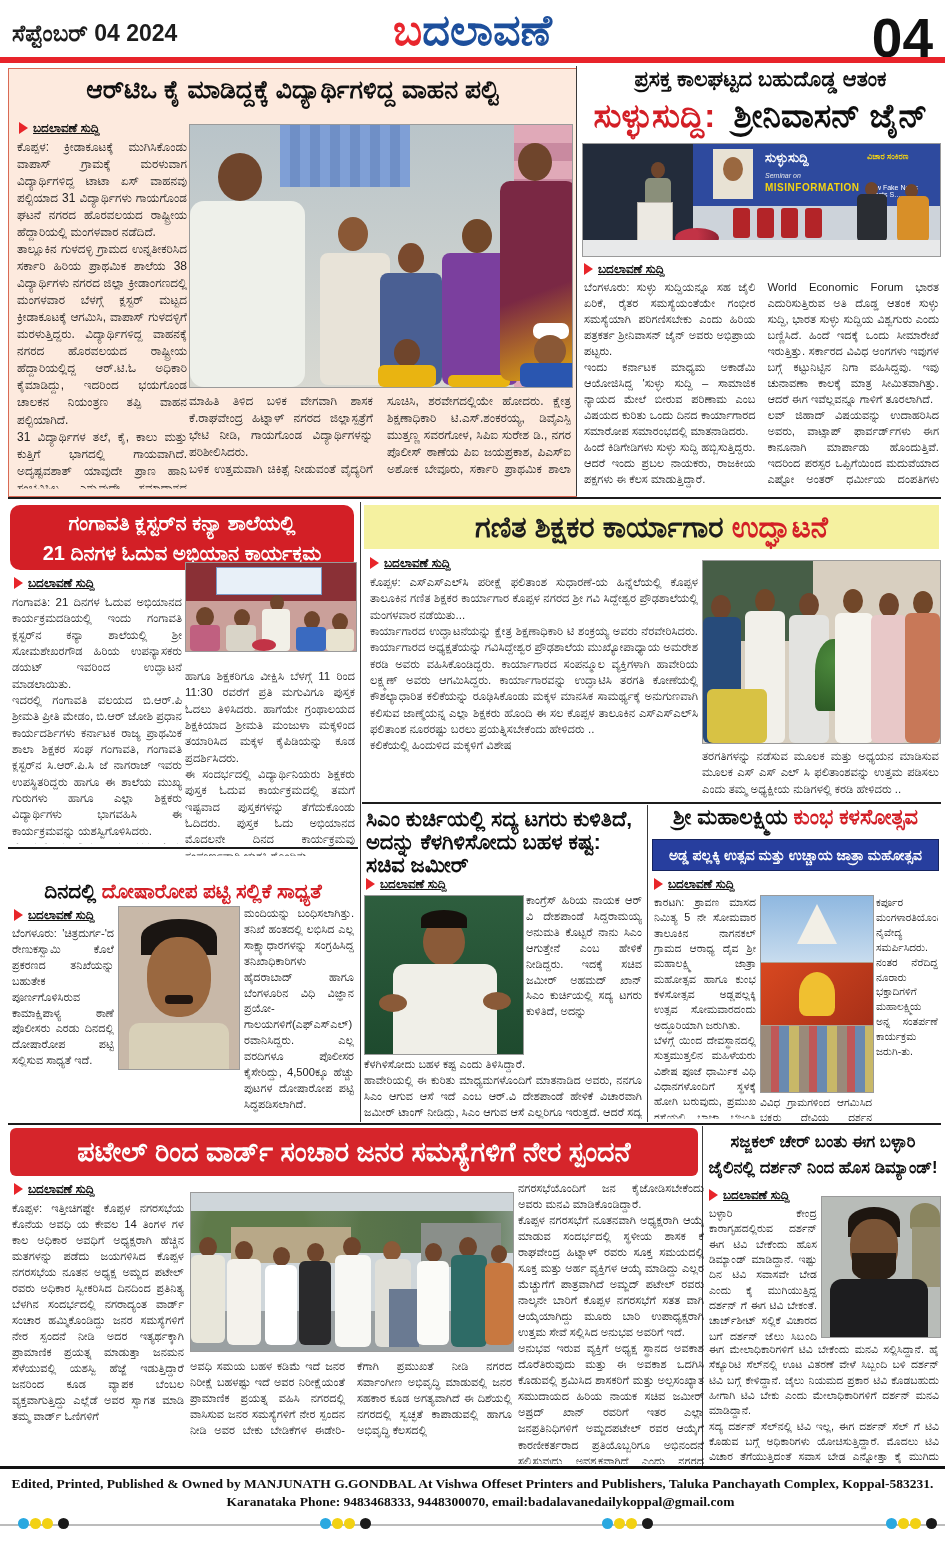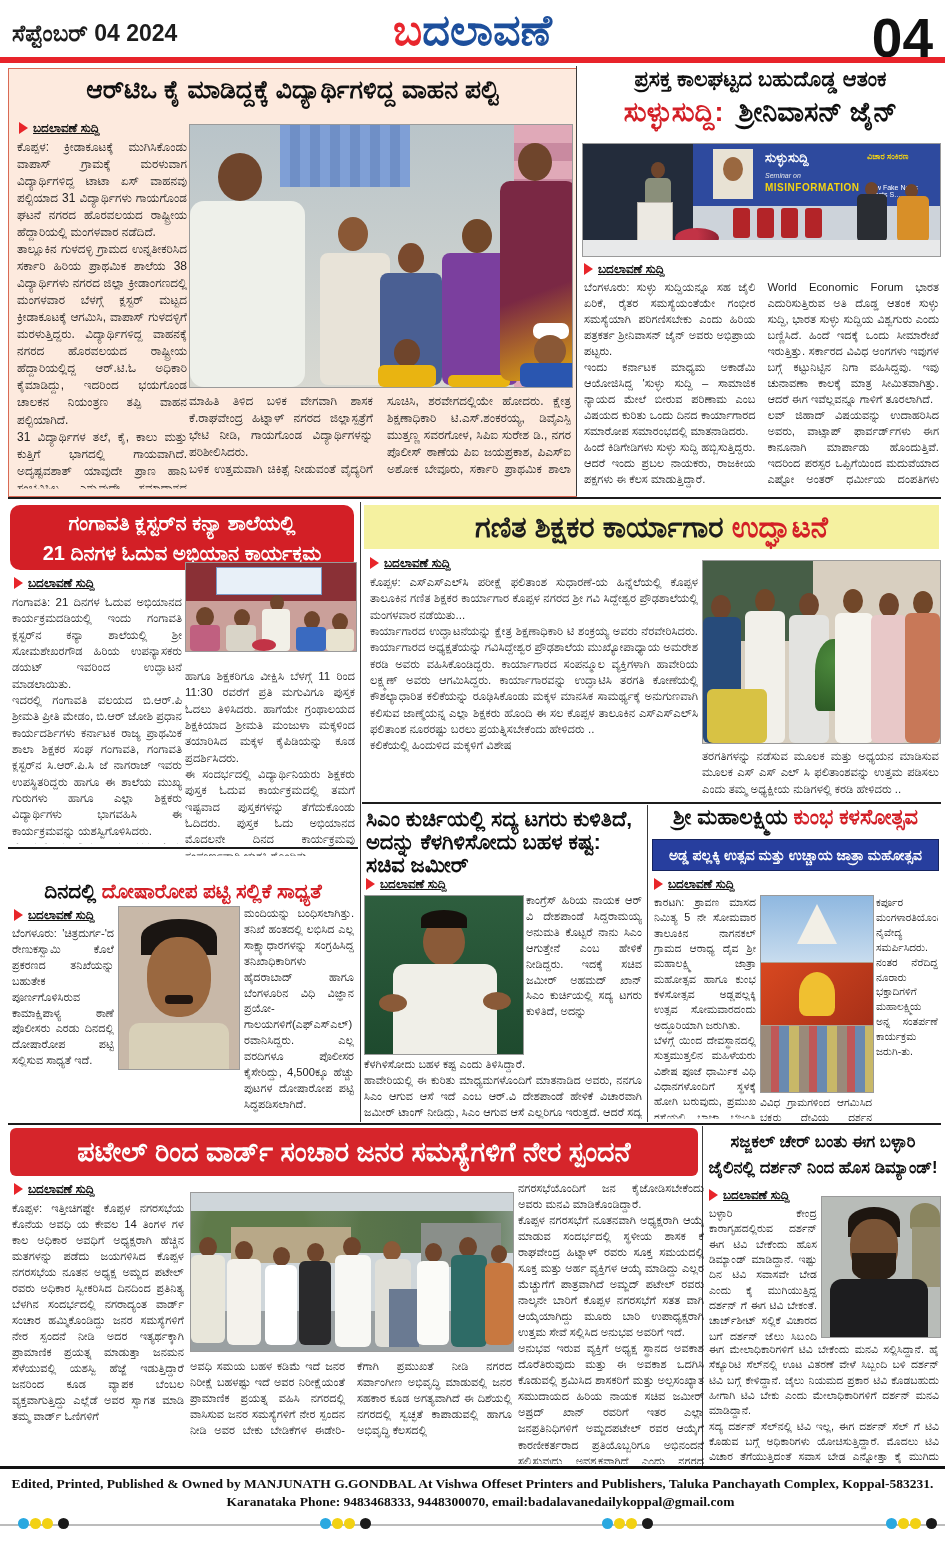--- a/index.html
+++ b/index.html
@@ -55,21 +55,21 @@
       <div class="ab" style="left:343px;top:198px;width:36px;height:16px;border-radius:7px;background:#ffffff;"></div>
       <div class="ab" style="left:344px;top:210px;width:32px;height:32px;border-radius:50%;background:#8a5836;"></div>
       <div class="ab" style="left:330px;top:238px;width:60px;height:24px;border-radius:6px;background:#2a56b0;"></div>
     </div>
     <div class="ab bt" style="left:180px;top:324px;width:382px;height:96px;column-count:2;column-gap:14px;">ಮಾಹಿತಿ ತಿಳಿದ ಬಳಿಕ ವೇಗವಾಗಿ ಶಾಸಕ ಕೆ.ರಾಘವೇಂದ್ರ ಹಿಟ್ನಾಳ್ ನಗರದ ಜಿಲ್ಲಾಸ್ಪತ್ರೆಗೆ ಭೇಟಿ ನೀಡಿ, ಗಾಯಗೊಂಡ ವಿದ್ಯಾರ್ಥಿಗಳನ್ನು ಪರಿಶೀಲಿಸಿದರು.
 ಬಳಿಕ ಉತ್ತಮವಾಗಿ ಚಿಕಿತ್ಸೆ ನೀಡುವಂತೆ ವೈದ್ಯರಿಗೆ ಸೂಚಿಸಿ, ಶರವೇಗದಲ್ಲಿಯೇ ಹೋದರು. ಕ್ಷೇತ್ರ ಶಿಕ್ಷಣಾಧಿಕಾರಿ ಟಿ.ಎಸ್.ಶಂಕರಯ್ಯ, ಡಿವೈಎಸ್ಪಿ ಮುತ್ತಣ್ಣ ಸವರಗೋಳ, ಸಿಪಿಐ ಸುರೇಶ ಡಿ., ನಗರ ಪೊಲೀಸ್ ಠಾಣೆಯ ಪಿಐ ಜಯಪ್ರಕಾಶ, ಪಿಎಸ್ಐ ಅಶೋಕ ಬೇವೂರು, ಸರ್ಕಾರಿ ಪ್ರಾಥಮಿಕ ಶಾಲಾ ಶಿಕ್ಷಕರ ಸಂಘದ ಜಿಲ್ಲಾಧ್ಯಕ್ಷ ಶರಣಬಸನಗೌಡ ಪಾಟೀಲ್ ಇದ್ದರು.</div>
   </div>
 
   <div class="ab" style="left:580px;top:65px;width:361px;height:432px;">
     <div class="ab hl" style="left:0;right:0;top:2px;text-align:center;font-size:21px;">ಪ್ರಸಕ್ತ ಕಾಲಘಟ್ಟದ ಬಹುದೊಡ್ಡ ಆತಂಕ</div>
-    <div class="ab hl" style="left:0;right:0;top:32px;text-align:center;font-size:27px;"><span style="color:#d31f26;">ಸುಳ್ಳುಸುದ್ದಿ:</span>&nbsp;&nbsp;<span>ಶ್ರೀನಿವಾಸನ್ ಜೈನ್</span></div>
+    <div class="ab hl" style="left:0;right:0;top:32px;text-align:center;font-size:33px;"><span style="color:#d31f26;">ಸುಳ್ಳುಸುದ್ದಿ:</span>&nbsp;&nbsp;<span>ಶ್ರೀನಿವಾಸನ್ ಜೈನ್</span></div>
     <div class="photo" style="left:2px;top:78px;width:357px;height:112px;background:#cdd3da;">
       <div class="ab" style="left:0;top:0;width:110px;height:96px;background:#232c3b;"></div>
       <div class="ab" style="left:110px;top:0;width:247px;height:62px;background:#2e4a9e;"></div>
       <div class="ab" style="left:130px;top:5px;width:40px;height:50px;background:#e8e2d4;">
           <div class="ab" style="left:10px;top:8px;width:20px;height:24px;border-radius:50%;background:#9a6840;"></div>
         </div>
       <div class="ab" style="left:182px;top:6px;font-size:13px;font-weight:bold;color:#fff;">ಸುಳ್ಳುಸುದ್ದಿ</div>
       <div class="ab" style="left:284px;top:8px;font-size:8px;font-weight:bold;color:#f4d312;">ವಿಚಾರ ಸಂಕಿರಣ</div>
       <div class="ab" style="left:182px;top:28px;font-size:7px;color:#e8e8e8;font-style:italic;">Seminar on</div>
       <div class="ab" style="left:182px;top:38px;font-size:10px;font-weight:bold;color:#f4d312;letter-spacing:.5px;">MISINFORMATION</div>

